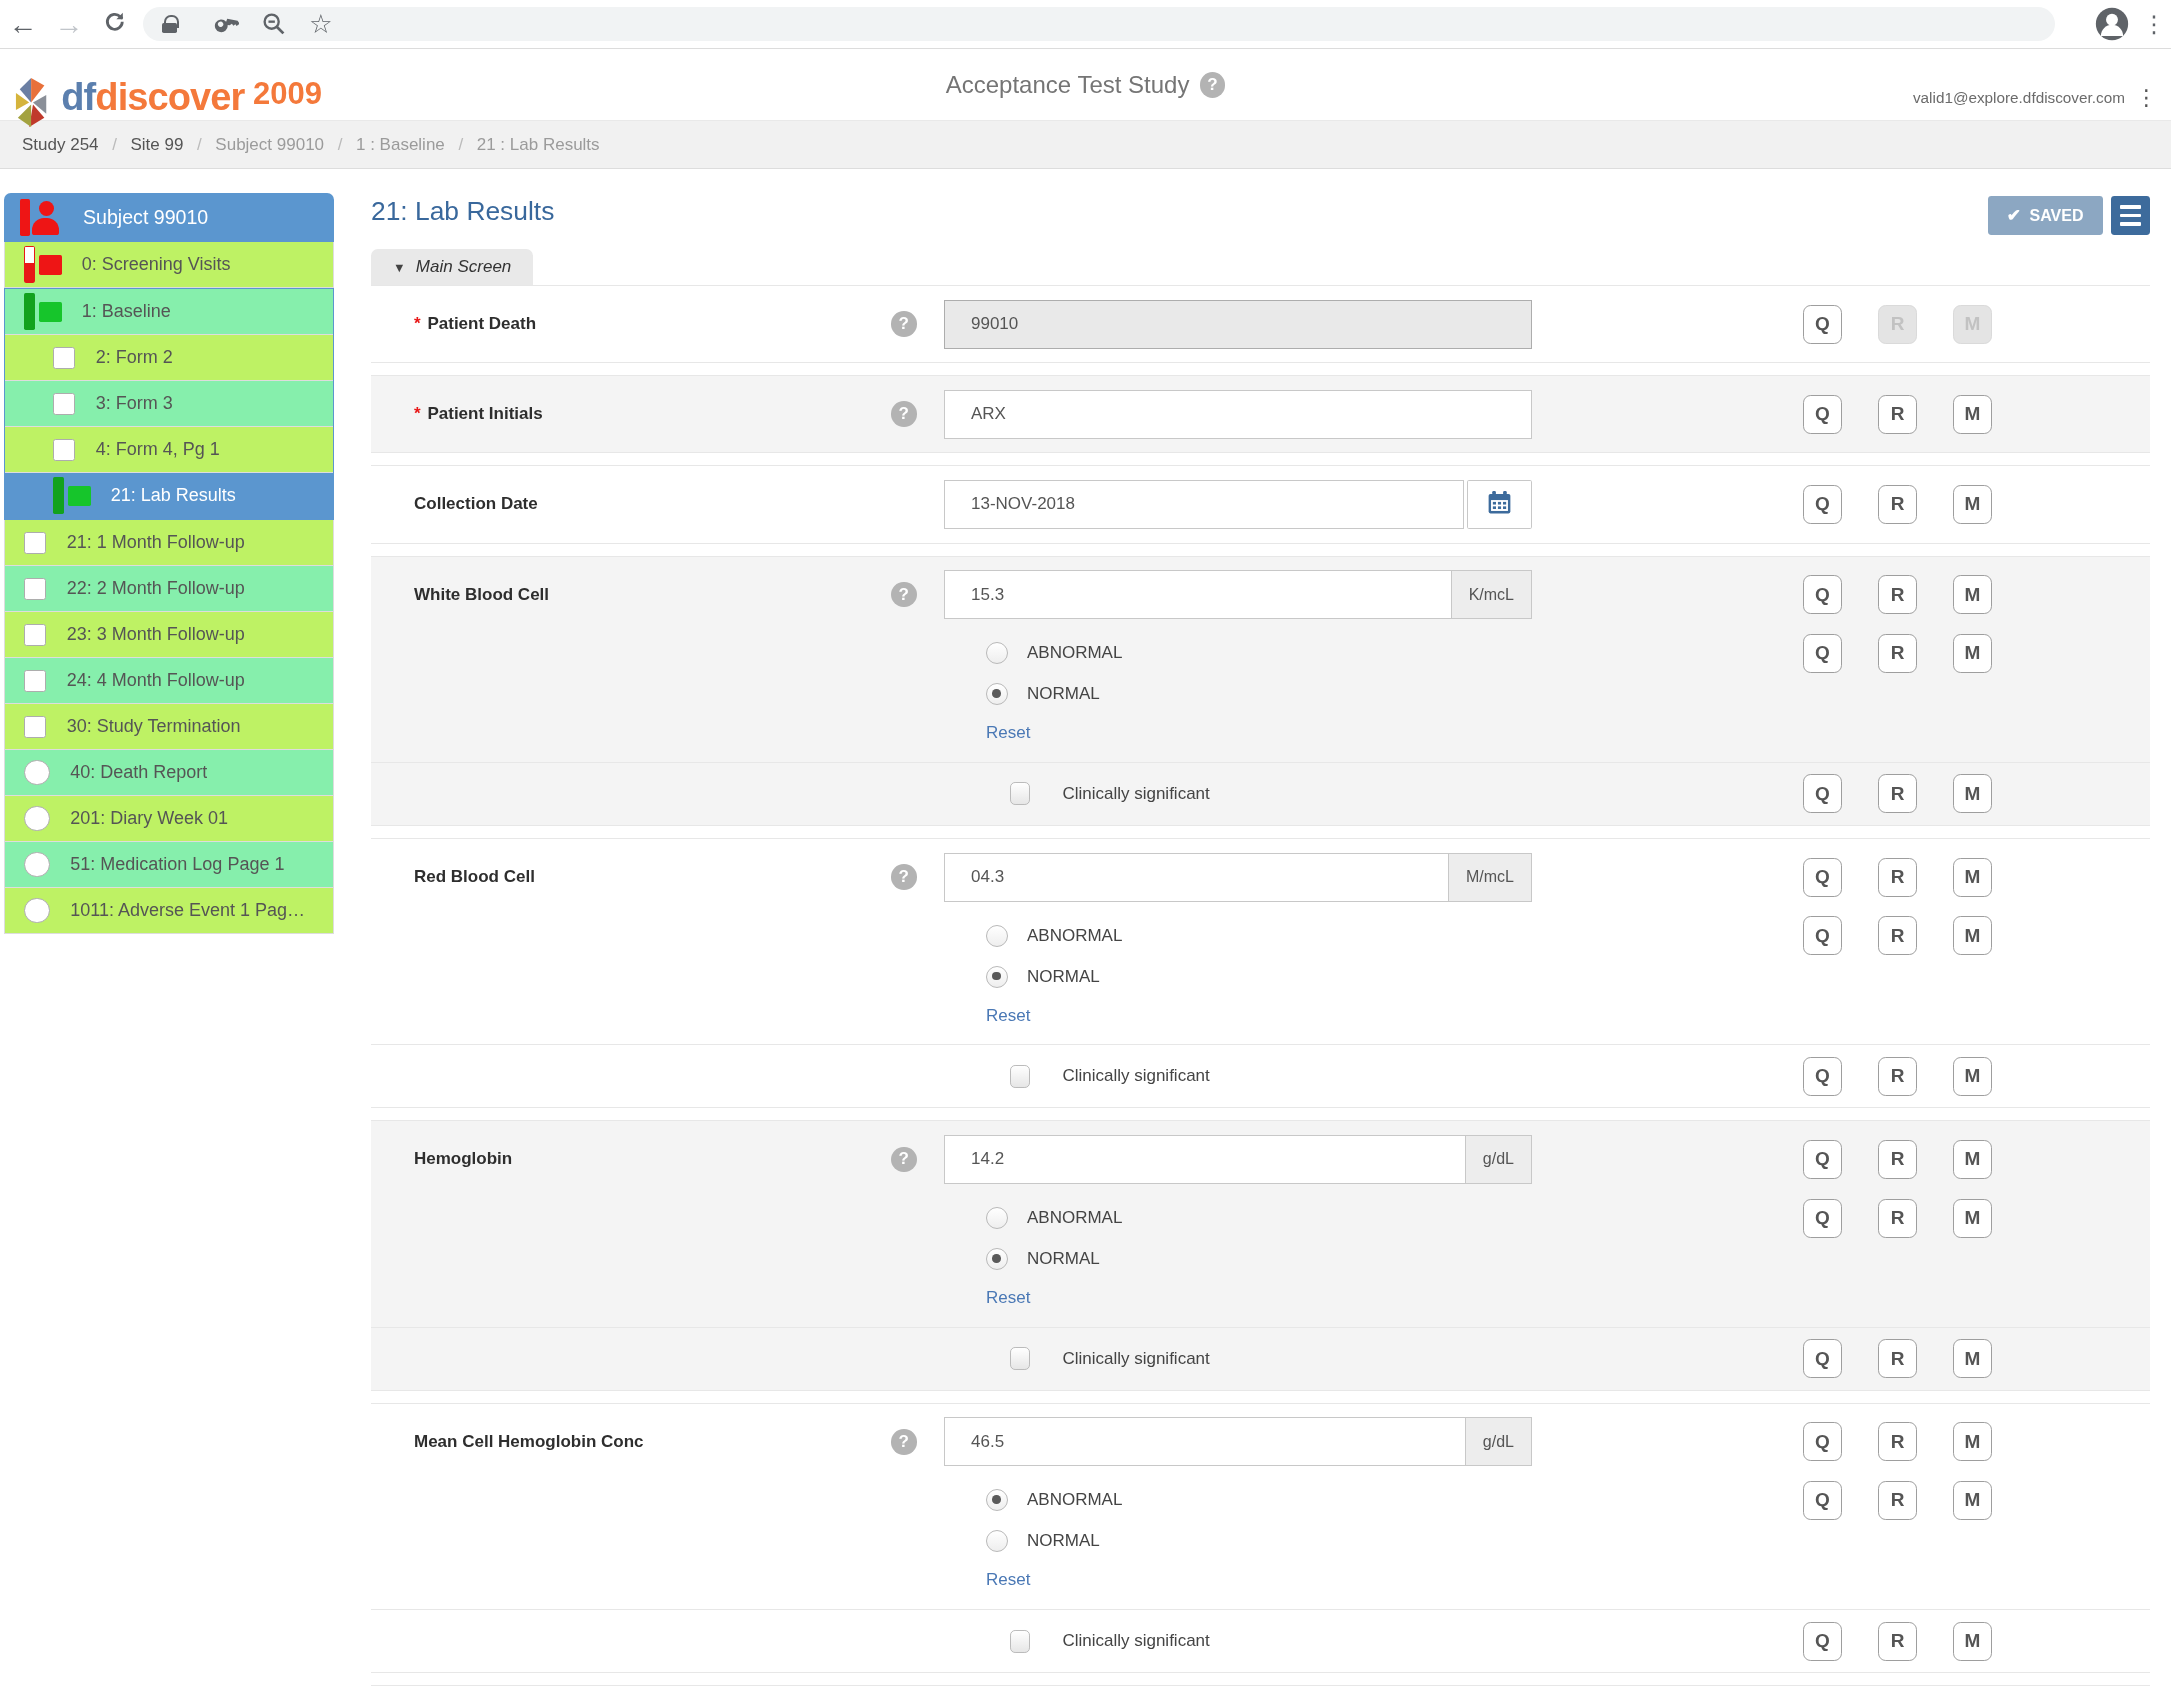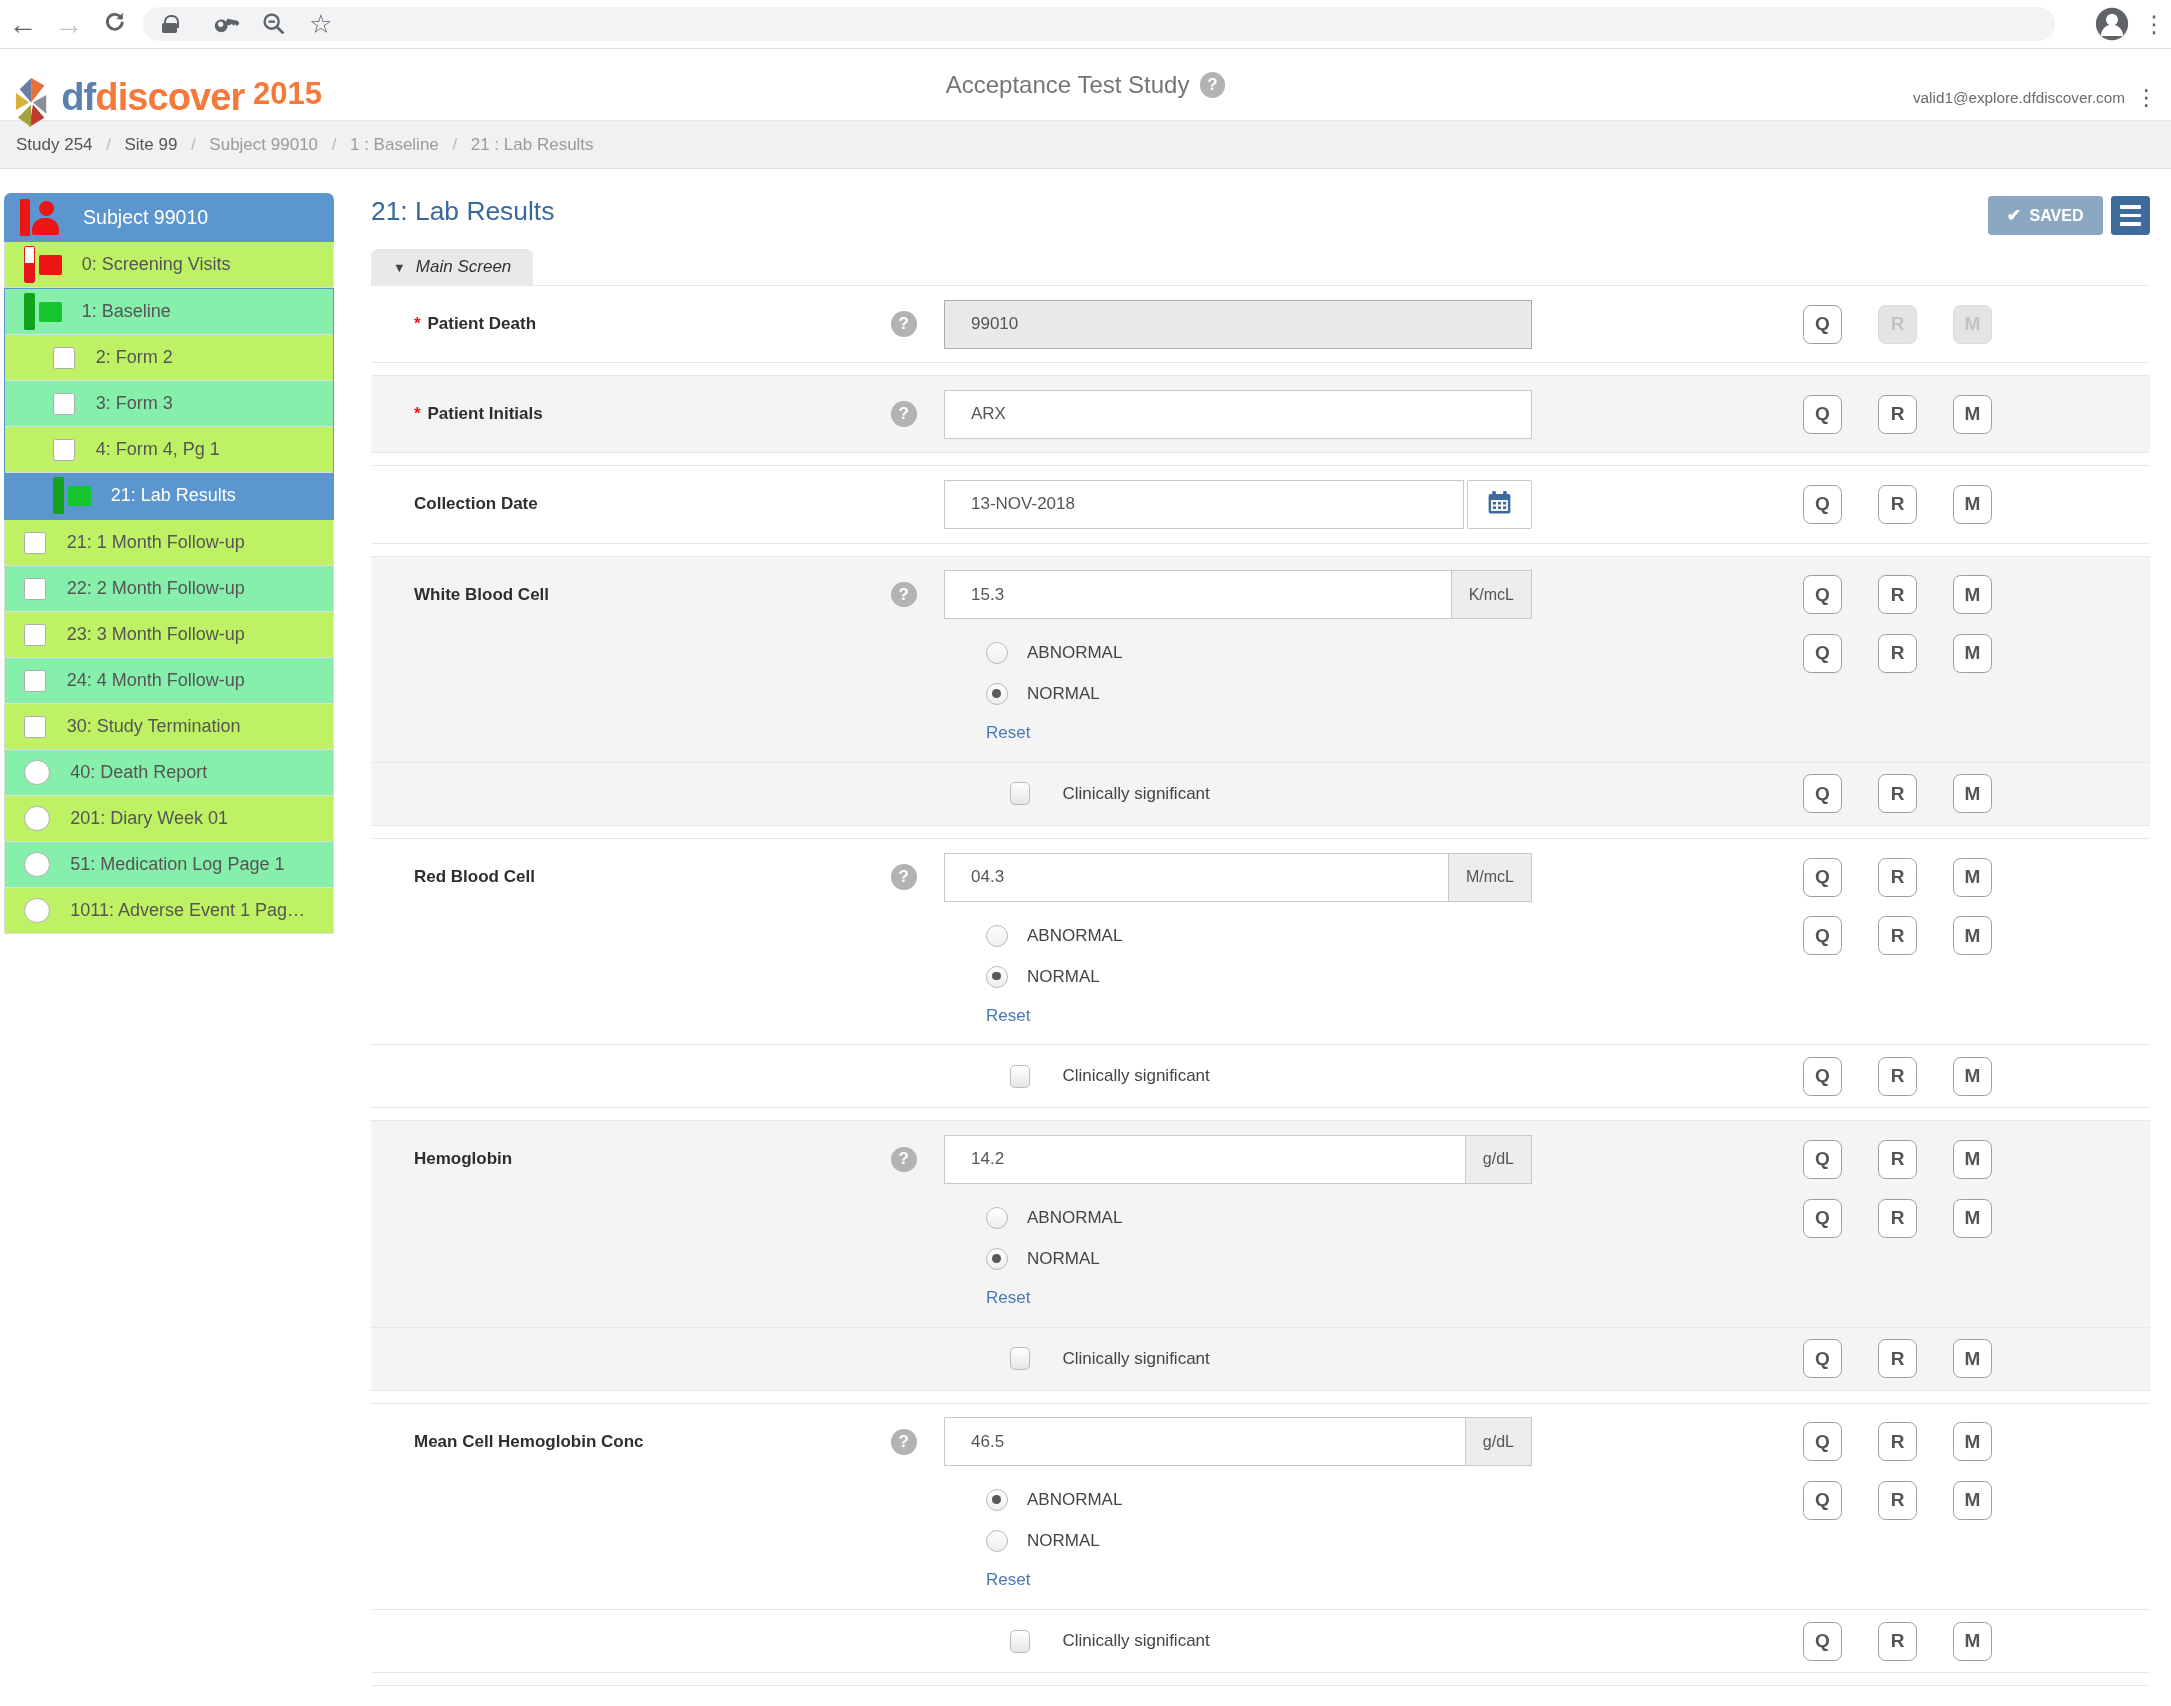--- a/index.html
+++ b/index.html
@@ -34,21 +34,21 @@
   .logo-disc{ color:#f4793b; }
   .logo-year{ color:#f4793b; font-size:31px; font-weight:bold; margin-left:8.5px; }
   .app-title{ position:absolute; left:0; right:0; top:0; height:72px; display:flex;
               align-items:center; justify-content:center; font-size:24px; color:#757575; pointer-events:none; }
   .app-title .helpc{ margin-left:10.2px; pointer-events:auto; }
   .header-right{ position:absolute; right:12px; top:0; height:72px; display:flex; align-items:center; }
   .email{ font-size:15.3px; color:#6b6b6b; margin-right:8.5px; margin-top:25.6px; }
   .hdr-kebab{ font-size:22px; color:#555; margin-top:25.6px; width:25.6px; text-align:center; cursor:pointer; }
   
   .breadcrumb{ height:48px; background:#f1f1f1; border-bottom:0.9px solid #ddd; display:flex;
-               align-items:center; padding-left:16px; font-size:17px; }
+               align-items:center; padding-left:22px; font-size:17px; }
   .crumb{ cursor:pointer; }
   .crumb.dark{ color:#555; }
   .crumb.lite{ color:#9b9b9b; }
   .crumb-sep{ color:#bbb; margin:0 13.6px; }
   
   .helpc{ width:25.6px; height:25.6px; border-radius:50%; background:#b3b3b3; color:#fff;
           font-size:17px; font-weight:bold; display:flex; align-items:center; justify-content:center; }
   
   .sidebar{ position:absolute; left:4.3px; top:193px; width:330px; font-size:18px; color:#555; }
   .sb-header{ height:49px; background:#5b96cf; border-radius:6.8px 6.8px 0 0; color:#fff;
@@ -177,21 +177,21 @@
         <svg width="46" height="53" viewBox="0 0 48 56">
           <path d="M22 28 L10 14 L22 2 Z" fill="#6b7fa3"></path>
           <path d="M22 28 L22 2 L36 10 Z" fill="#e8703a"></path>
           <path d="M24 28 L38 20 L38 40 Z" fill="#8a8f98"></path>
           <path d="M24 30 L36 44 L20 54 Z" fill="#c0392b"></path>
           <path d="M22 30 L22 54 L8 44 Z" fill="#a3a23f"></path>
           <path d="M20 28 L6 36 L6 18 Z" fill="#d5b43c"></path>
         </svg>
       </span>
       <span class="logo-text"><span class="logo-df">df</span><span class="logo-disc">discover</span></span>
-      <span class="logo-year">2015</span>
+      <span class="logo-year">2009</span>
     </div>
     <div class="app-title">
       <span>Acceptance Test Study</span>
       <span class="helpc">?</span>
     </div>
     <div class="header-right">
       <span class="email">valid1@explore.dfdiscover.com</span>
       <span class="hdr-kebab">⋮</span>
     </div>
   </div>

